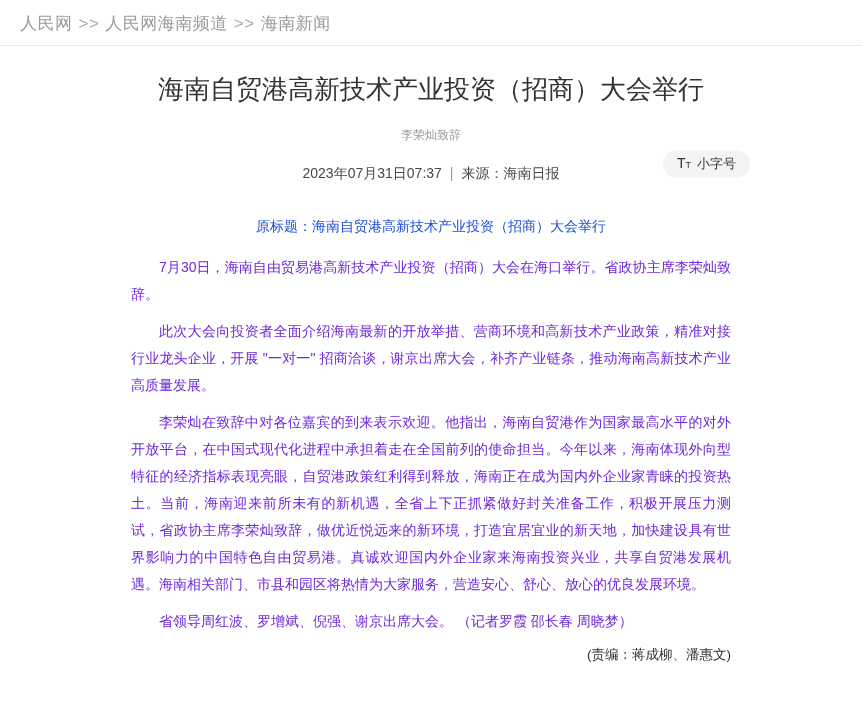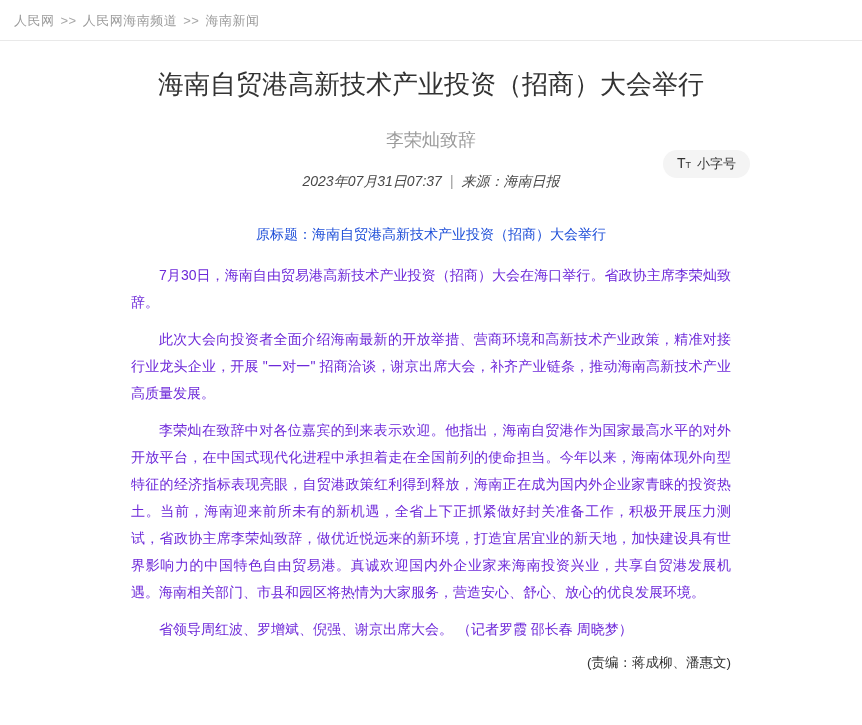--- a/index.html
+++ b/index.html
@@ -13,23 +13,23 @@
     font-family: "Liberation Sans", "DejaVu Sans", sans-serif;
   }
   .page {
     position: relative;
     width: 862px;
     height: 725px;
     background: #ffffff;
   }
   
   .breadcrumb {
-    padding: 12px 10px 10px 14px;
+    padding: 12px 10px 10px 20px;
     border-bottom: 1px solid #e9e9e9;
-    font-size: 13px;
+    font-size: 17px;
     color: #9b9b9b;
     letter-spacing: 0.5px;
   }
   .breadcrumb a {
     color: #9b9b9b;
     text-decoration: none;
     cursor: pointer;
   }
   .breadcrumb .sep {
     margin: 0 6px;
@@ -38,31 +38,30 @@
   
   .article-title {
     margin: 25px 70px 0 70px;
     text-align: center;
     font-size: 26px;
     font-weight: normal;
     color: #333333;
     line-height: 36px;
   }
   .article-subtitle {
-    margin-top: 26px;
+    margin-top: 20px;
     text-align: center;
-    font-size: 18px;
+    font-size: 12px;
     color: #9b9b9b;
   }
   .article-meta {
     margin-top: 21px;
     text-align: center;
     font-size: 14px;
     color: #484848;
-    font-style: italic;
   }
   .article-meta .meta-sep {
     margin: 0 8px;
     color: #999999;
   }
   
   .size-pill {
     position: absolute;
     top: 150px;
     right: 112px;

